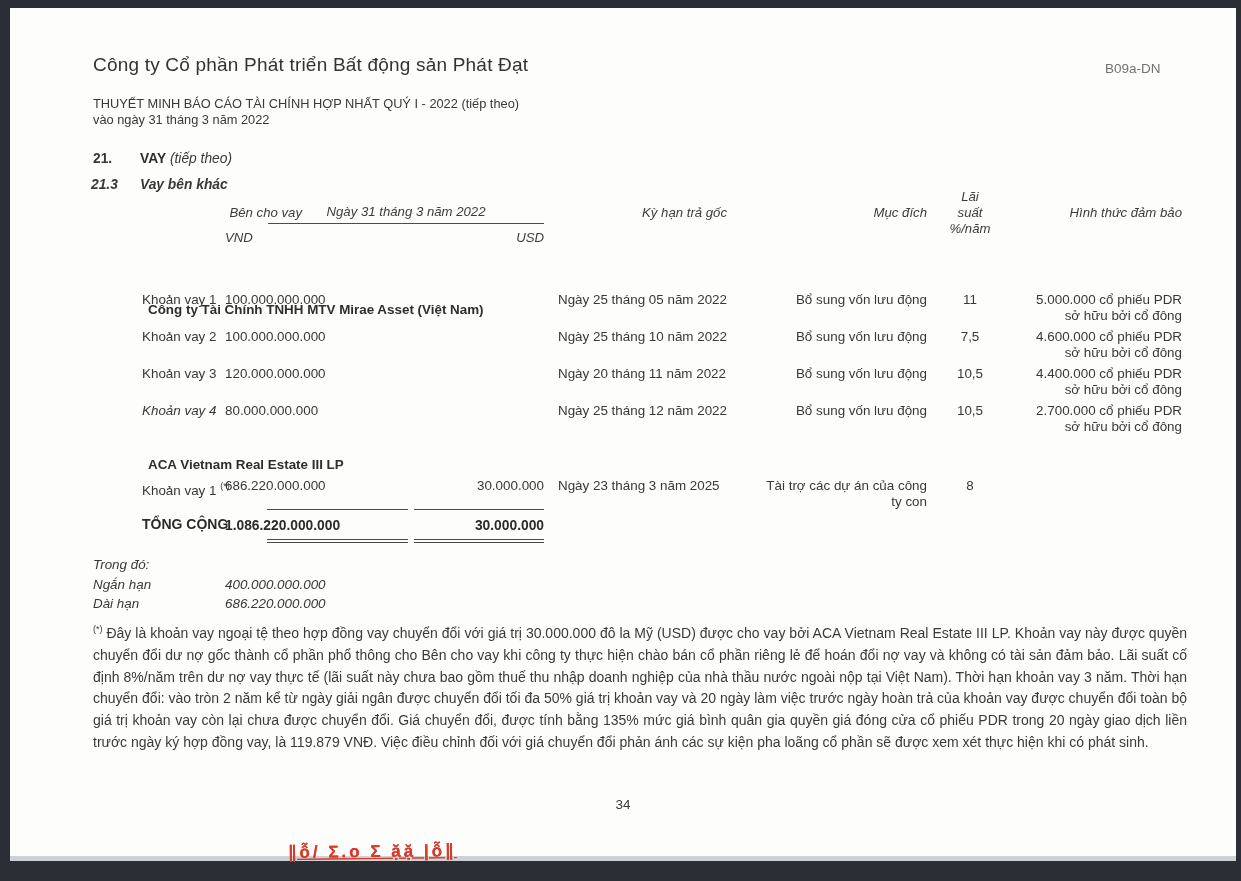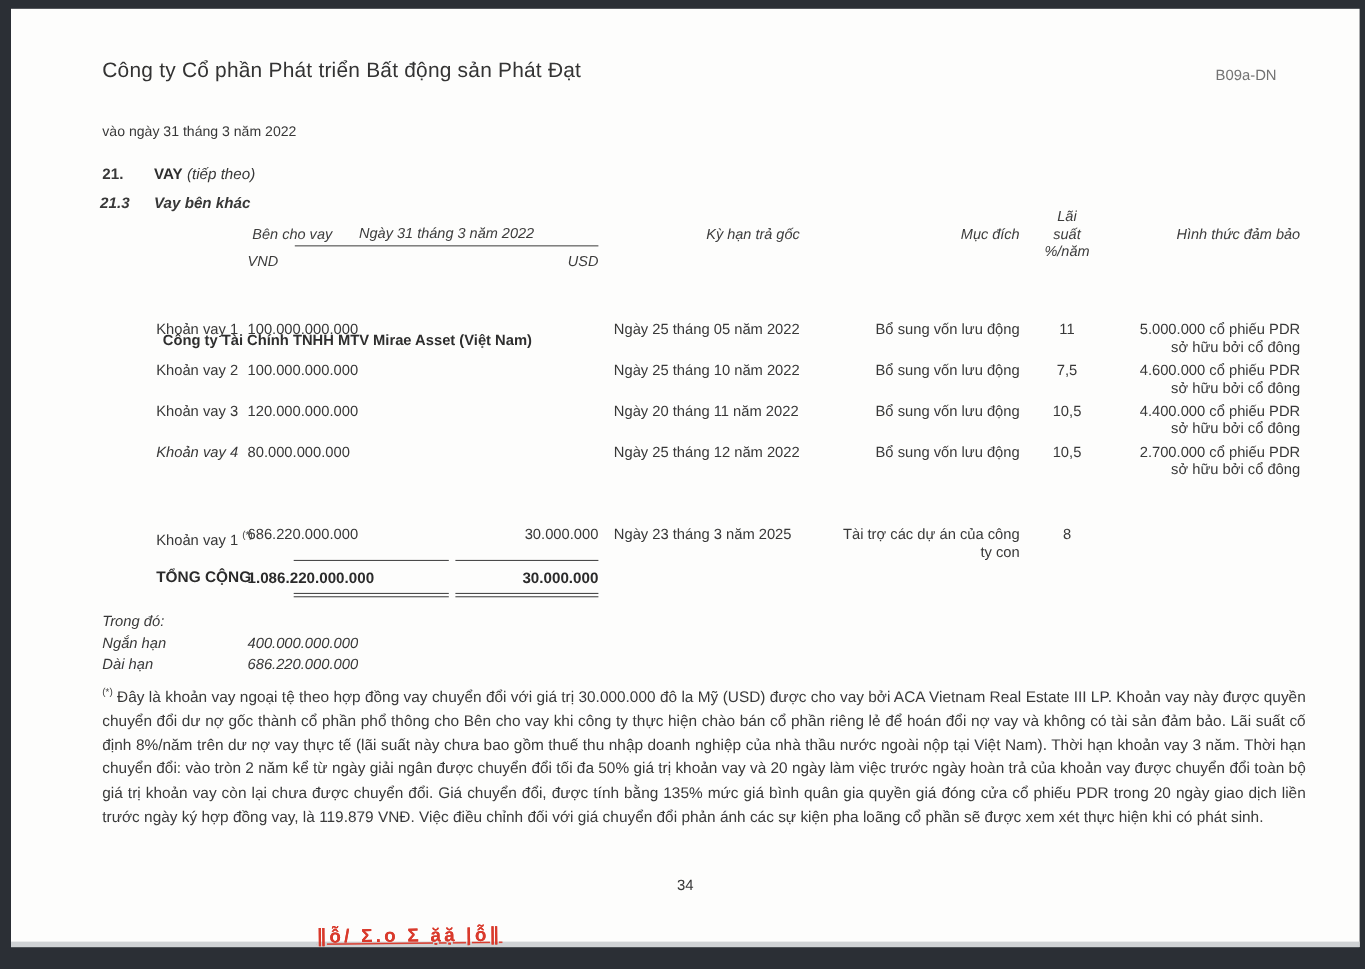--- a/index.html
+++ b/index.html
@@ -71,20 +71,21 @@
   }
 </style>
 </head>
 <body>
 
 <div class="canvas">
   <div class="page">
 
     <div class="abs company-title">Công ty Cổ phần Phát triển Bất động sản Phát Đạt</div>
     <div class="abs form-code">B09a-DN</div>
+    <div class="abs subtitle1">THUYẾT MINH BÁO CÁO TÀI CHÍNH HỢP NHẤT QUÝ I - 2022 (tiếp theo)</div>
     <div class="abs subtitle2">vào ngày 31 tháng 3 năm 2022</div>
 
     <div class="abs sec-head">
       <span class="num">21.</span><span class="b">VAY</span><span class="it"> (tiếp theo)</span>
     </div>
     <div class="abs subsec-head">
       <span class="num">21.3</span><span>Vay bên khác</span>
     </div>
 
     <div class="cell thead" style="left:132px; top:197px; width:160px;text-align:right;">Bên cho vay</div>
@@ -141,20 +142,21 @@
       <div class="cell c-vnd" style="top:395px;">80.000.000.000</div>
       <div class="cell c-date" style="top:395px;">Ngày 25 tháng 12 năm 2022</div>
       <div class="cell c-purpose" style="top:395px;">Bổ sung vốn lưu động</div>
       <div class="cell c-rate" style="top:395px;">10,5</div>
       <div class="cell c-coll" style="top:395px;">
         <div>2.700.000 cổ phiếu PDR</div>
         <div>sở hữu bởi cổ đông</div>
       </div>
     </div>
 
+    <div class="cell c-gname" style="top:449px;">ACA Vietnam Real Estate III LP</div>
 
     <div>
       <div class="cell c-name" style="top:470px;">
         <span>Khoản vay 1</span>&nbsp;<sup class="note">(*)</sup>
       </div>
       <div class="cell c-vnd" style="top:470px;">686.220.000.000</div>
       <div class="cell c-usd" style="top:470px;">30.000.000</div>
       <div class="cell c-date" style="top:470px;">Ngày 23 tháng 3 năm 2025</div>
       <div class="cell c-purpose" style="top:470px;">
         <div>Tài trợ các dự án của công</div>

